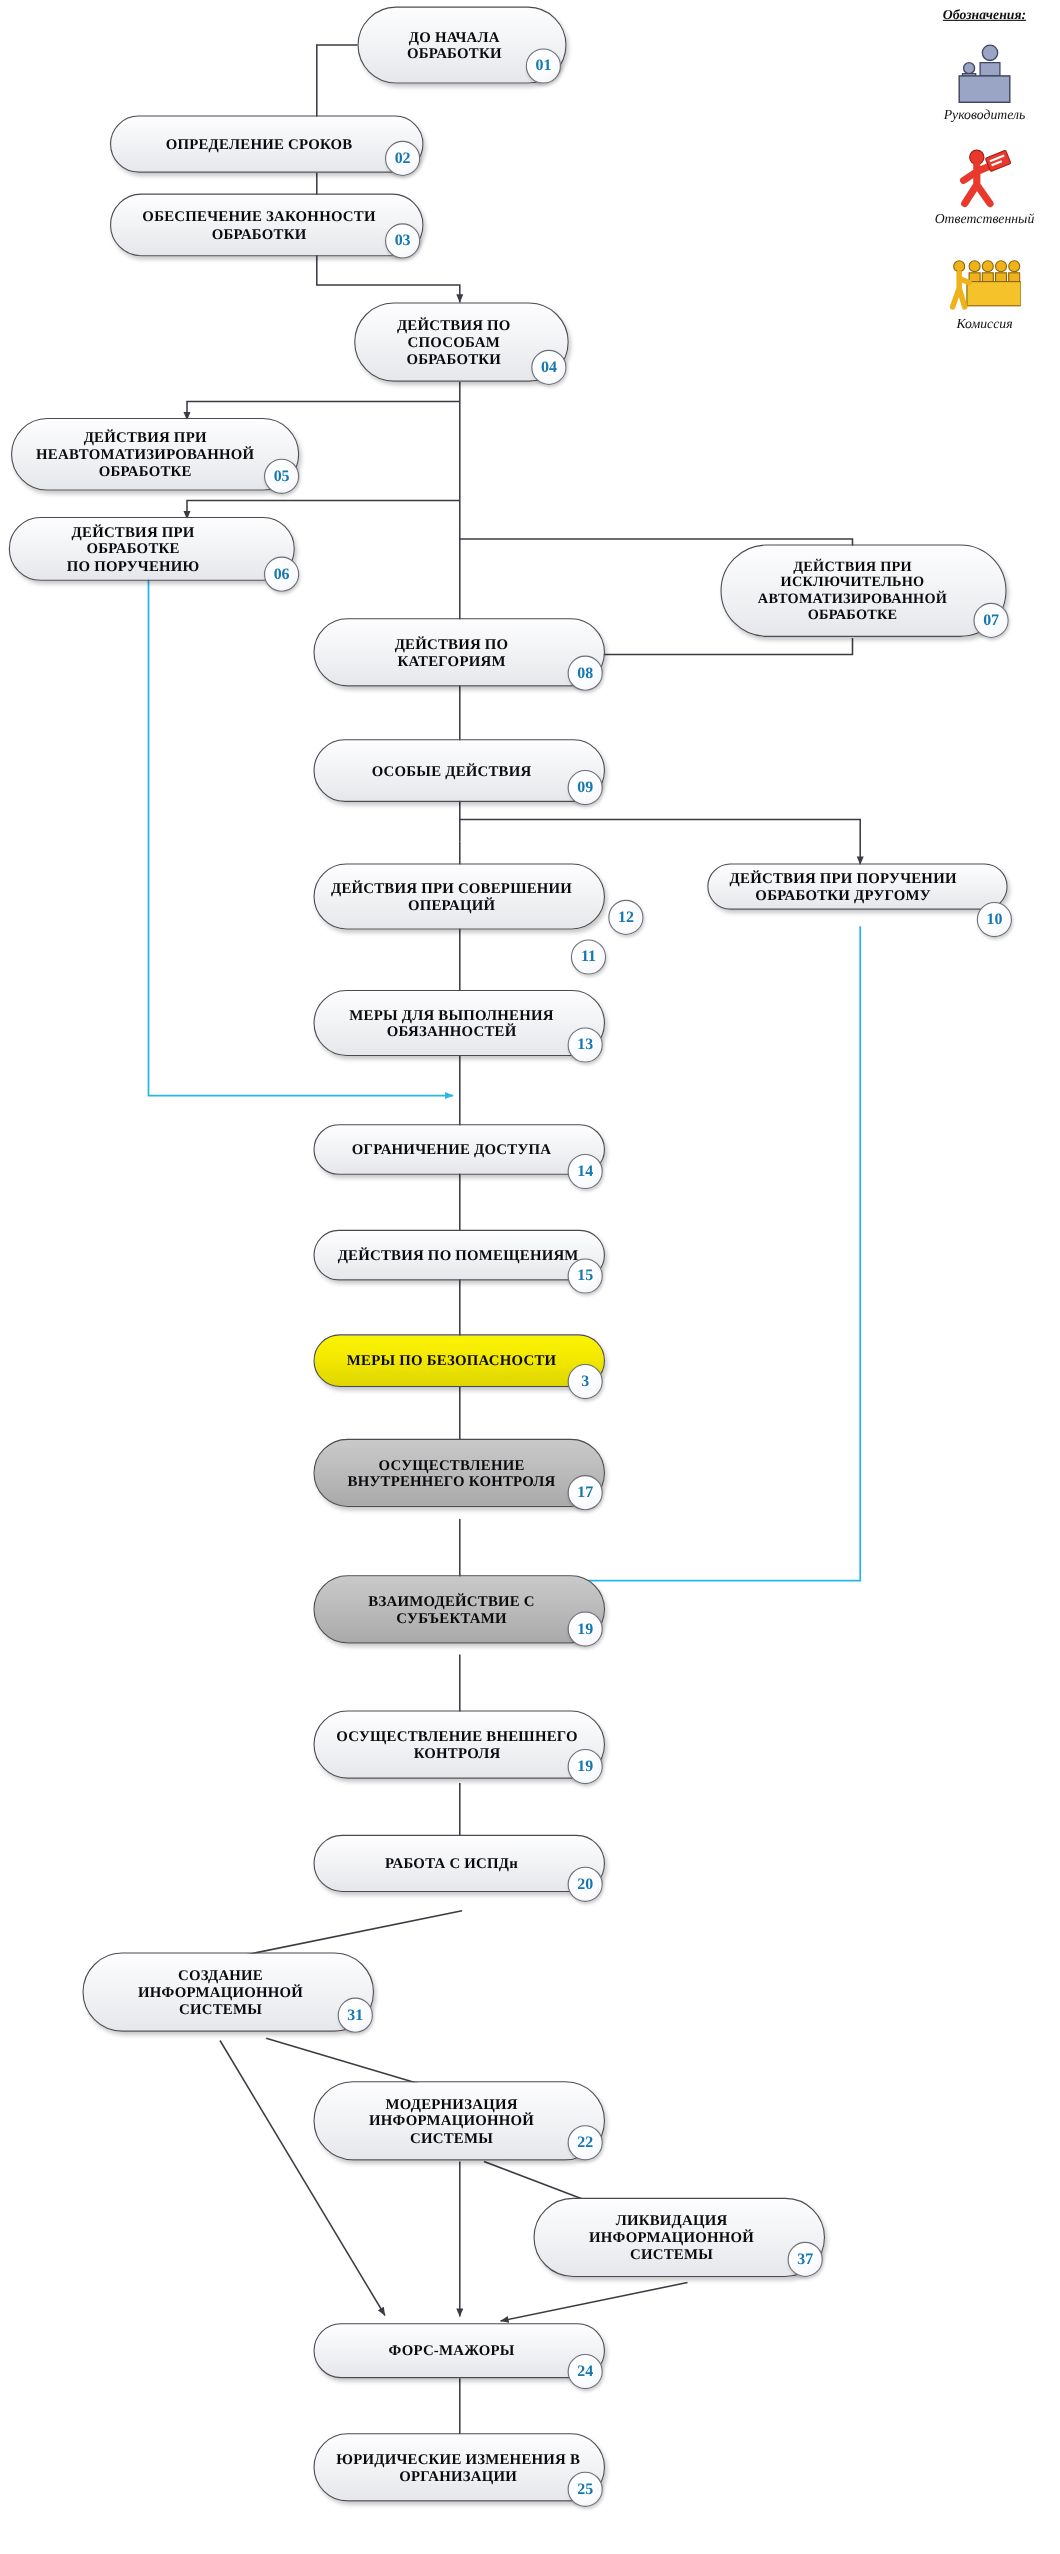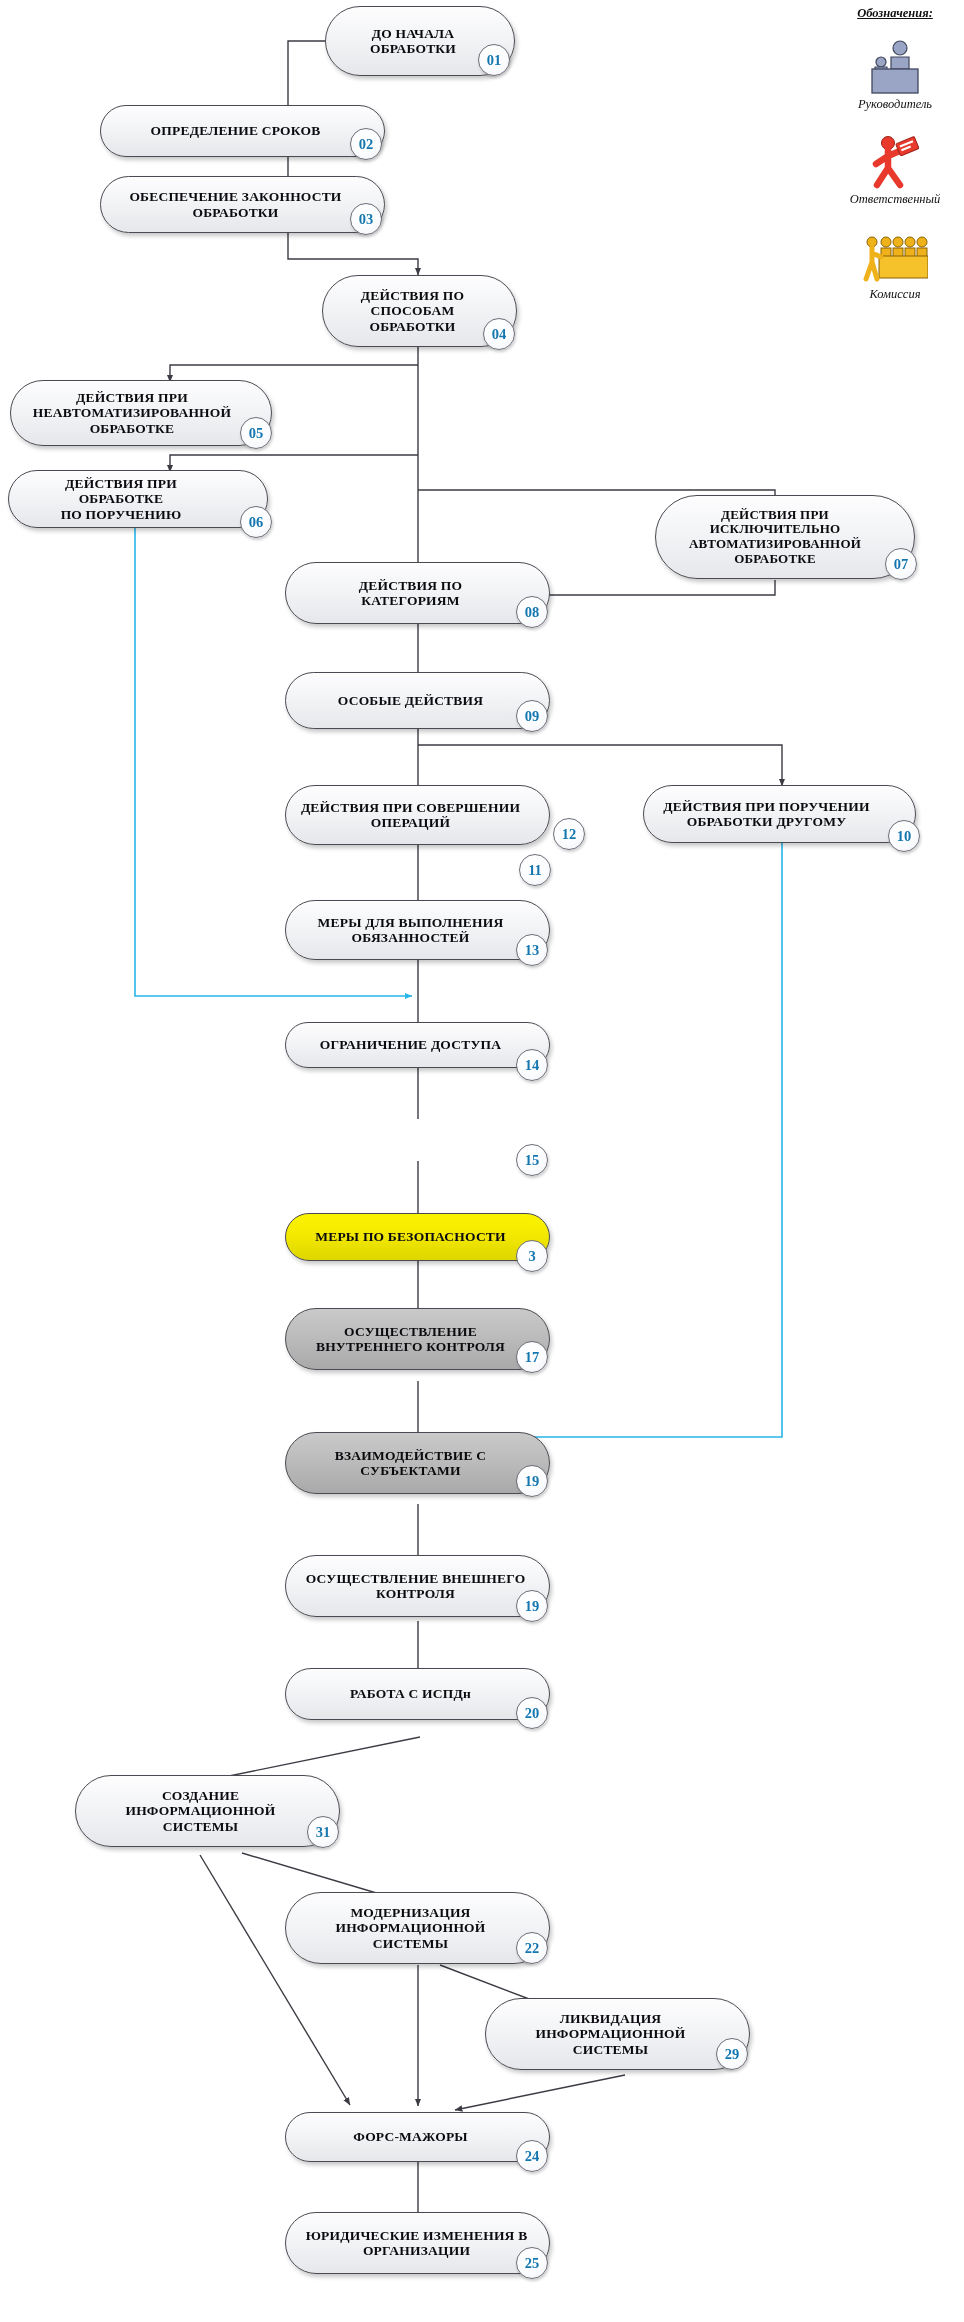--- a/index.html
+++ b/index.html
@@ -178,41 +178,44 @@
   <div class="node" style="left:285px;top:562px;width:265px;height:62px;">
     <span class="txt">ДЕЙСТВИЯ ПО<br>КАТЕГОРИЯМ</span>
   </div>
   <div class="badge" style="left:516px;top:596px;">08</div>
 
   <div class="node" style="left:285px;top:672px;width:265px;height:57px;">
     <span class="txt">ОСОБЫЕ ДЕЙСТВИЯ</span>
   </div>
   <div class="badge" style="left:516px;top:700px;">09</div>
 
-  <div class="node" style="left:643px;top:785px;width:273px;height:58px;padding-right:38px;">
+  <div class="node" style="left:643px;top:785px;width:273px;height:42px;padding-right:38px;">
     <span class="txt">ДЕЙСТВИЯ ПРИ ПОРУЧЕНИИ<br>ОБРАБОТКИ ДРУГОМУ</span>
   </div>
   <div class="badge" style="left:888px;top:820px;">10</div>
 
   <div class="node" style="left:285px;top:785px;width:265px;height:60px;">
     <span class="txt">ДЕЙСТВИЯ ПРИ СОВЕРШЕНИИ<br>ОПЕРАЦИЙ</span>
   </div>
   <div class="badge" style="left:519px;top:818px;margin-top:36px;">11</div>
   <div class="badge" style="left:553px;top:818px;">12</div>
 
   <div class="node" style="left:285px;top:900px;width:265px;height:60px;">
     <span class="txt">МЕРЫ ДЛЯ ВЫПОЛНЕНИЯ<br>ОБЯЗАННОСТЕЙ</span>
   </div>
   <div class="badge" style="left:516px;top:934px;">13</div>
 
   <div class="node" style="left:285px;top:1022px;width:265px;height:46px;">
     <span class="txt">ОГРАНИЧЕНИЕ ДОСТУПА</span>
   </div>
   <div class="badge" style="left:516px;top:1049px;">14</div>
 
+  <div class="node" style="left:285px;top:1118px;width:265px;height:46px;padding-right:14px;">
+    <span class="txt">ДЕЙСТВИЯ ПО ПОМЕЩЕНИЯМ</span>
+  </div>
   <div class="badge" style="left:516px;top:1144px;">15</div>
 
   <div class="node yellow" style="left:285px;top:1213px;width:265px;height:48px;">
     <span class="txt">МЕРЫ ПО БЕЗОПАСНОСТИ</span>
   </div>
   <div class="badge" style="left:516px;top:1240px;">3</div>
 
   <div class="node gray" style="left:285px;top:1308px;width:265px;height:62px;">
     <span class="txt">ОСУЩЕСТВЛЕНИЕ<br>ВНУТРЕННЕГО КОНТРОЛЯ</span>
   </div>
@@ -239,21 +242,21 @@
   <div class="badge" style="left:307px;top:1816px;">31</div>
 
   <div class="node" style="left:285px;top:1892px;width:265px;height:72px;">
     <span class="txt">МОДЕРНИЗАЦИЯ<br>ИНФОРМАЦИОННОЙ<br>СИСТЕМЫ</span>
   </div>
   <div class="badge" style="left:516px;top:1932px;">22</div>
 
   <div class="node" style="left:485px;top:1998px;width:265px;height:72px;">
     <span class="txt">ЛИКВИДАЦИЯ<br>ИНФОРМАЦИОННОЙ<br>СИСТЕМЫ</span>
   </div>
-  <div class="badge" style="left:716px;top:2038px;">29</div>
+  <div class="badge" style="left:716px;top:2038px;">37</div>
 
   <div class="node" style="left:285px;top:2112px;width:265px;height:50px;">
     <span class="txt">ФОРС-МАЖОРЫ</span>
   </div>
   <div class="badge" style="left:516px;top:2140px;">24</div>
 
   <div class="node" style="left:285px;top:2212px;width:265px;height:62px;padding-right:14px;">
     <span class="txt">ЮРИДИЧЕСКИЕ ИЗМЕНЕНИЯ В<br>ОРГАНИЗАЦИИ</span>
   </div>
   <div class="badge" style="left:516px;top:2247px;">25</div>

